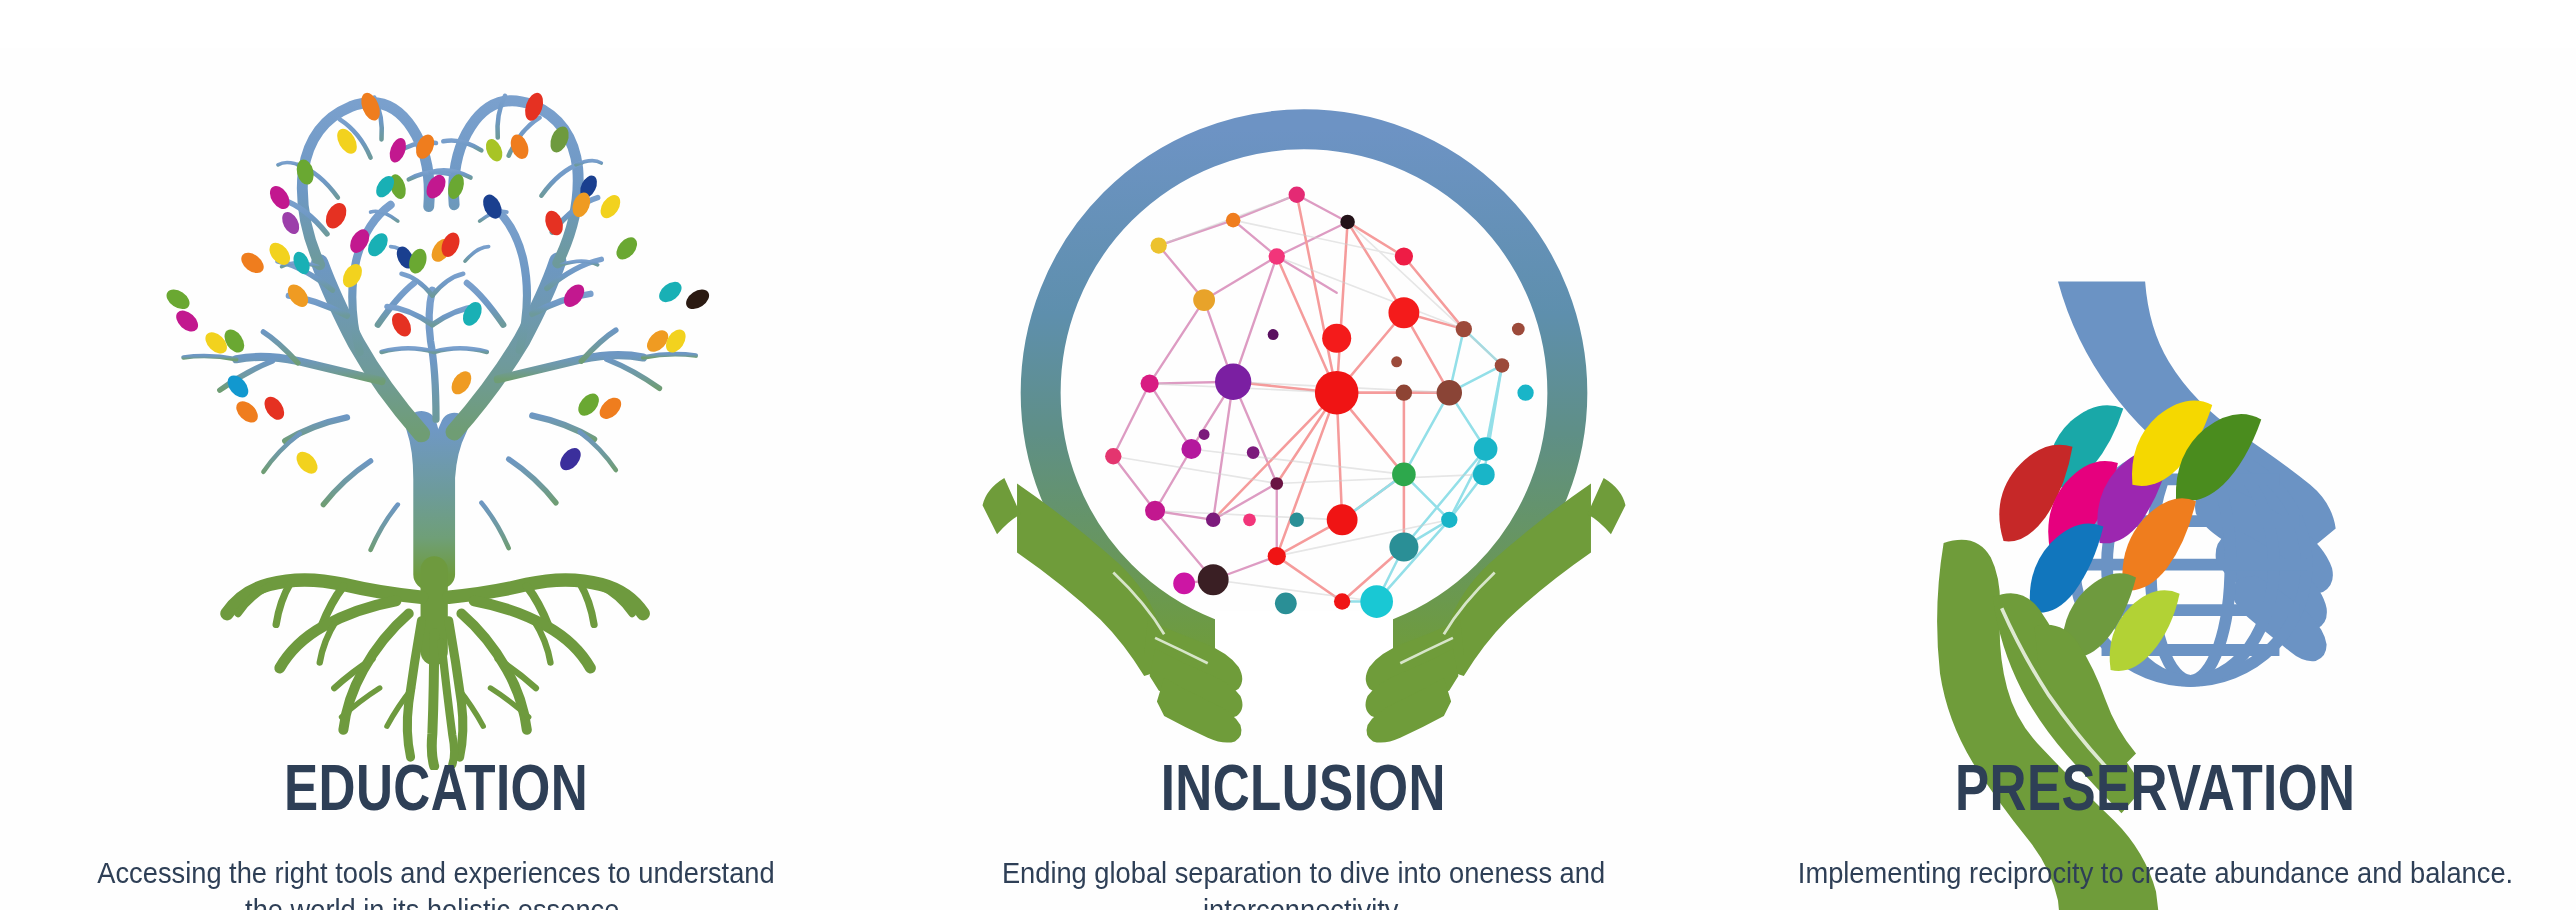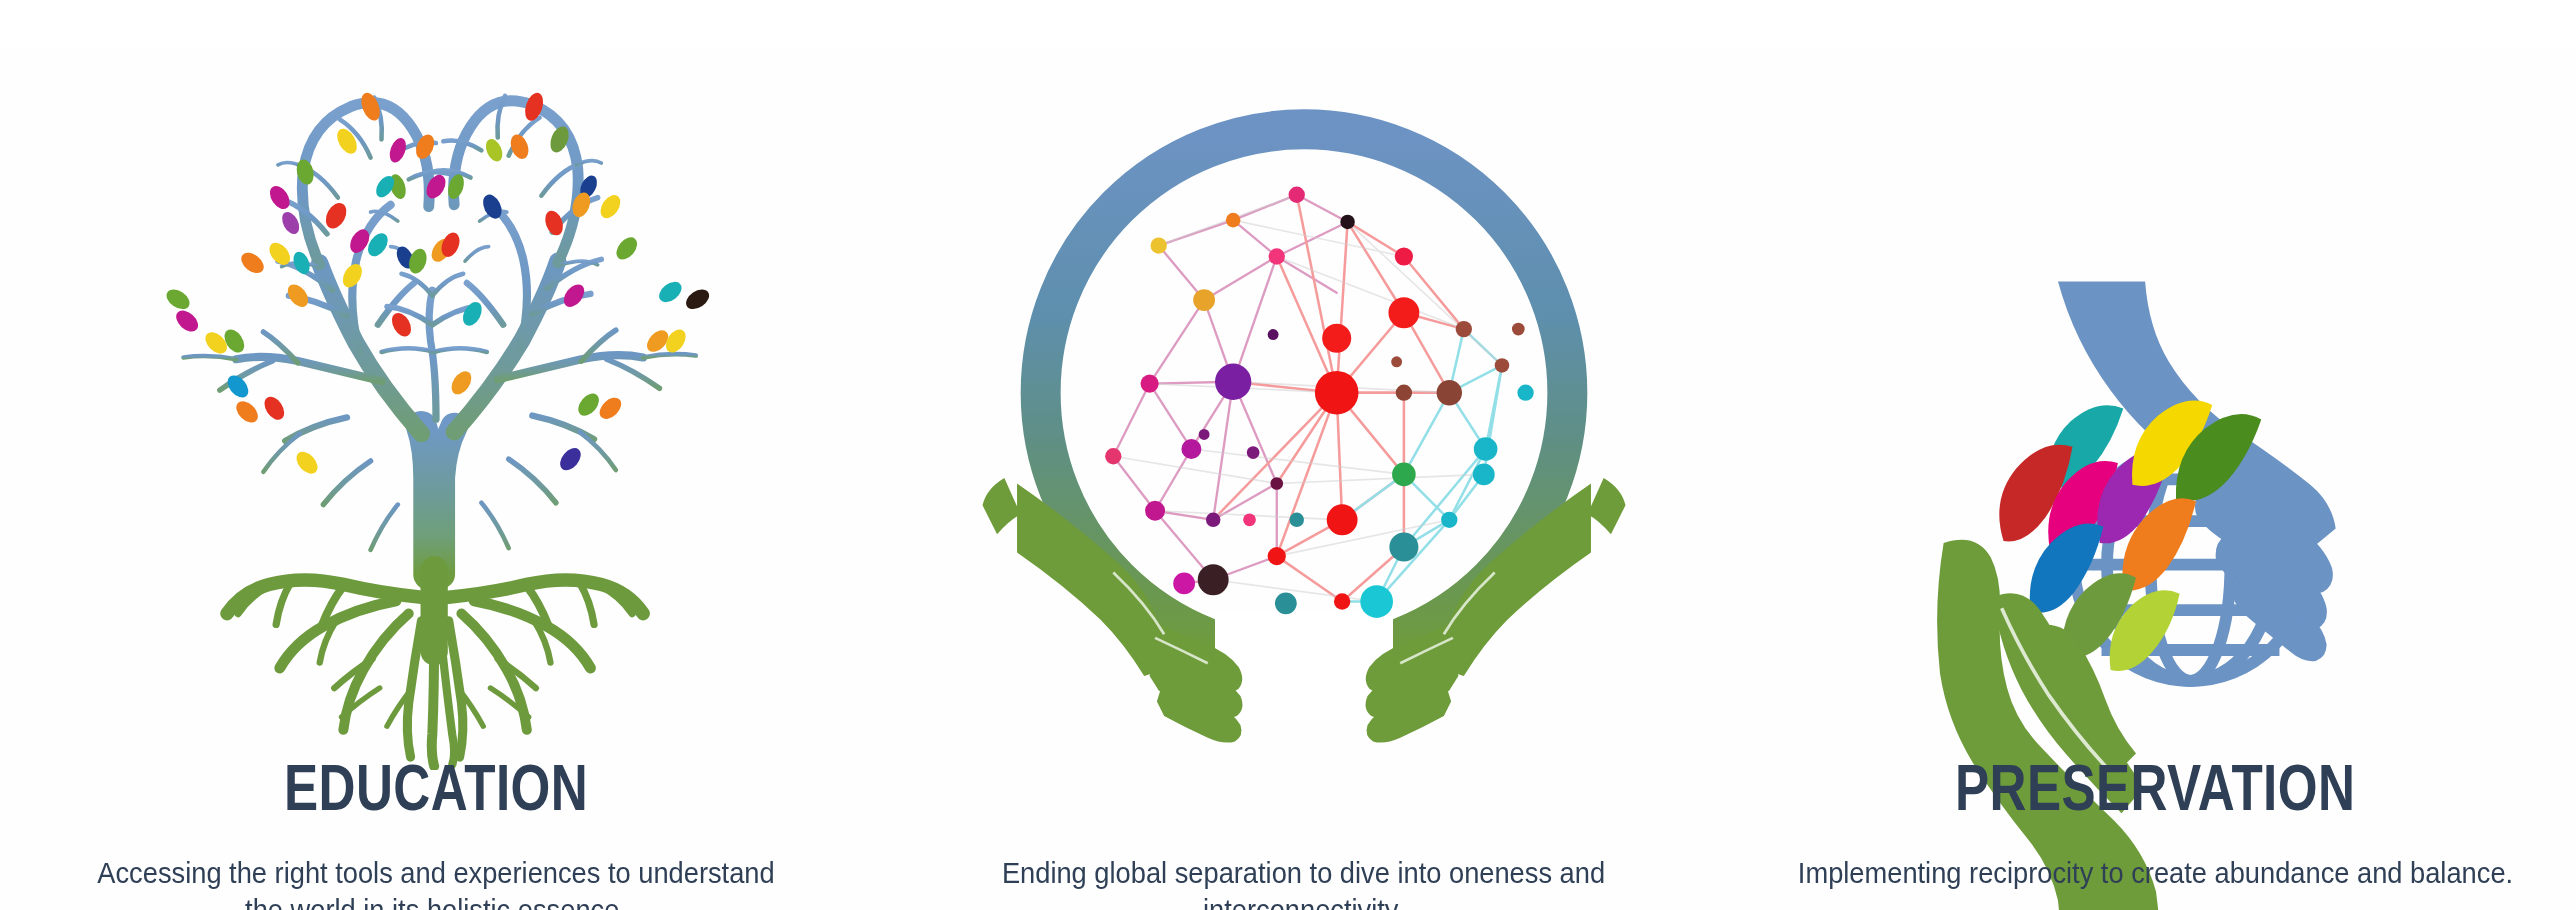--- a/index.html
+++ b/index.html
@@ -457,20 +457,23 @@
           </g>
           <g fill="none" stroke="#eaf2e2" stroke-width="3" opacity="0.85">
             <path d="M150 528 Q186 562 206 596"></path>
             <path d="M196 600 Q226 614 254 628"></path>
             <path d="M570 528 Q534 562 514 596"></path>
             <path d="M524 600 Q494 614 466 628"></path>
           </g>
         </svg>
         </div>
       </div>
+      <div class="title-wrap">
+        <div class="title">INCLUSION</div>
+      </div>
       <div class="desc">Ending global separation to dive into oneness and interconnectivity.</div>
     </div>
 
     <div class="col col-preservation">
       <div class="art">
         <div class="art-preservation">
         <svg width="599" height="672" viewBox="0 0 660 740" xmlns="http://www.w3.org/2000/svg">
 
           <g fill="#6b93c4">
             <path d="M222 18 L318 18 Q322 70 344 106 Q372 152 420 184 Q468 216 500 242 Q524 262 528 290 L492 320 Q470 292 440 272 Q404 248 372 226 Q318 190 280 138 Q240 84 222 18 Z"></path>

